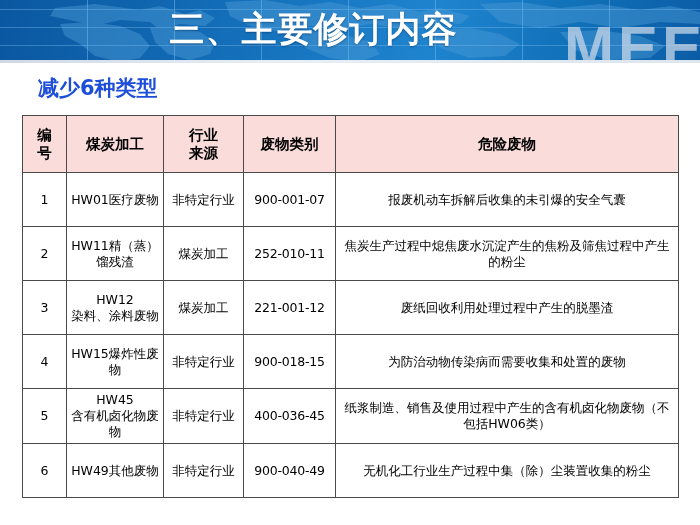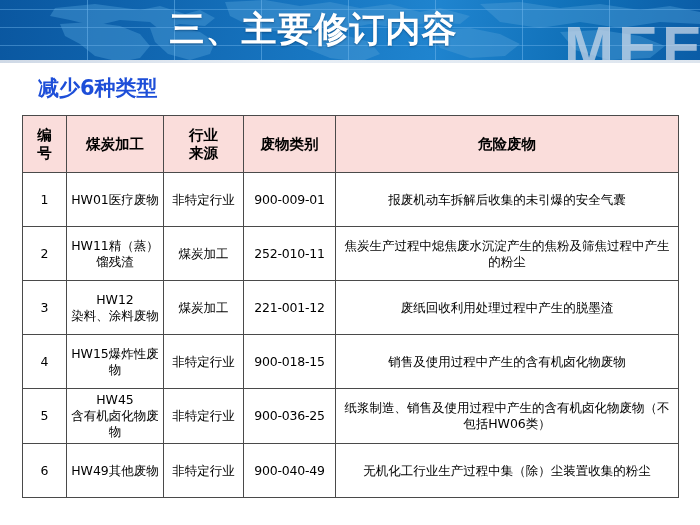--- a/index.html
+++ b/index.html
@@ -208,21 +208,21 @@
         <th><span class="hdr-2"><span class="cat-line">行业</span><span class="cat-line">来源</span></span></th>
         <th><span class="hdr-3"><span class="cat-line">废物类别</span></span></th>
         <th><span class="hdr-4"><span class="cat-line">危险废物</span></span></th>
       </tr>
     </thead>
     <tbody id="tbody">
         <tr>
           <td class="c-no">1</td>
           <td class="c-cat">HW01医疗废物</td>
           <td class="c-src">非特定行业</td>
-          <td class="c-code">900-009-01</td>
+          <td class="c-code">900-001-07</td>
           <td class="c-desc">报废机动车拆解后收集的未引爆的安全气囊</td>
         </tr>
         <tr>
           <td class="c-no">2</td>
           <td class="c-cat">HW11精（蒸）馏残渣</td>
           <td class="c-src">煤炭加工</td>
           <td class="c-code">252-010-11</td>
           <td class="c-desc">焦炭生产过程中熄焦废水沉淀产生的焦粉及筛焦过程中产生的粉尘</td>
         </tr>
         <tr>
@@ -233,30 +233,30 @@
           </td>
           <td class="c-src">煤炭加工</td>
           <td class="c-code">221-001-12</td>
           <td class="c-desc">废纸回收利用处理过程中产生的脱墨渣</td>
         </tr>
         <tr>
           <td class="c-no">4</td>
           <td class="c-cat">HW15爆炸性废物</td>
           <td class="c-src">非特定行业</td>
           <td class="c-code">900-018-15</td>
-          <td class="c-desc">销售及使用过程中产生的含有机卤化物废物</td>
+          <td class="c-desc">为防治动物传染病而需要收集和处置的废物</td>
         </tr>
         <tr>
           <td class="c-no">5</td>
           <td class="c-cat">
             <span class="cat-line">HW45</span>
             <span class="cat-line">含有机卤化物废物</span>
           </td>
           <td class="c-src">非特定行业</td>
-          <td class="c-code">900-036-25</td>
+          <td class="c-code">400-036-45</td>
           <td class="c-desc">纸浆制造、销售及使用过程中产生的含有机卤化物废物（不包括HW06类）</td>
         </tr>
         <tr>
           <td class="c-no">6</td>
           <td class="c-cat">HW49其他废物</td>
           <td class="c-src">非特定行业</td>
           <td class="c-code">900-040-49</td>
           <td class="c-desc">无机化工行业生产过程中集（除）尘装置收集的粉尘</td>
         </tr>
       </tbody>

